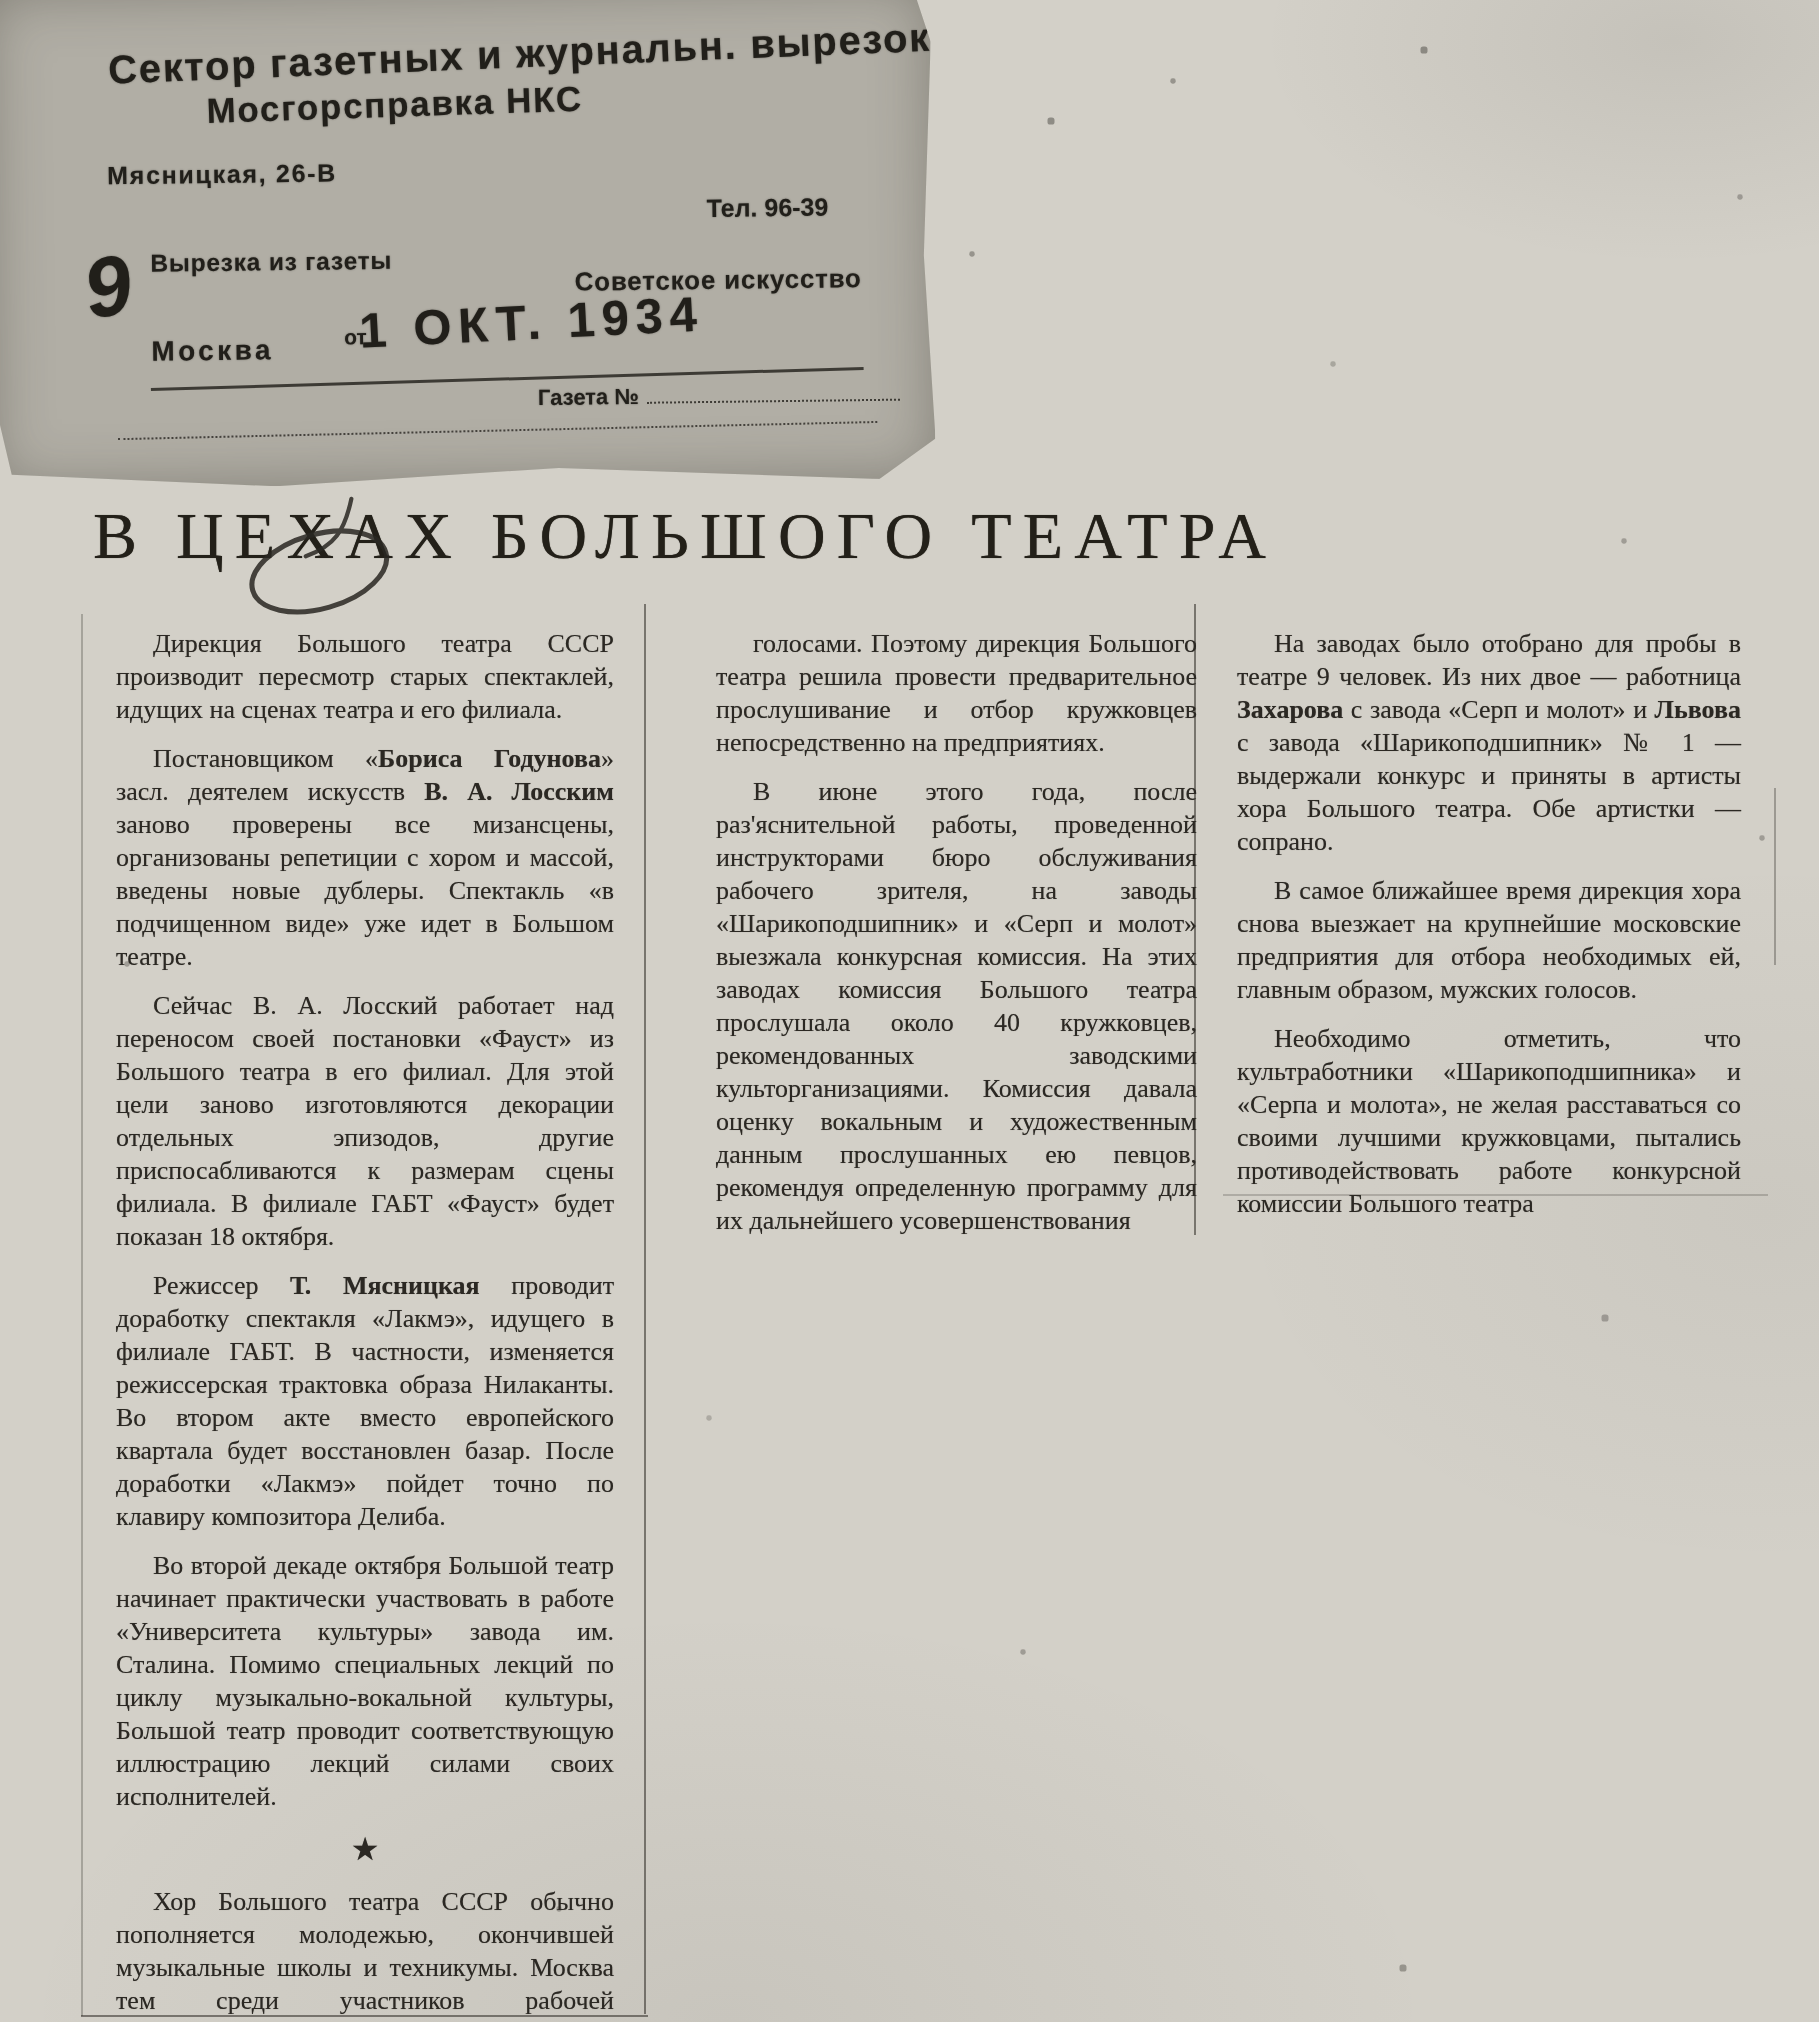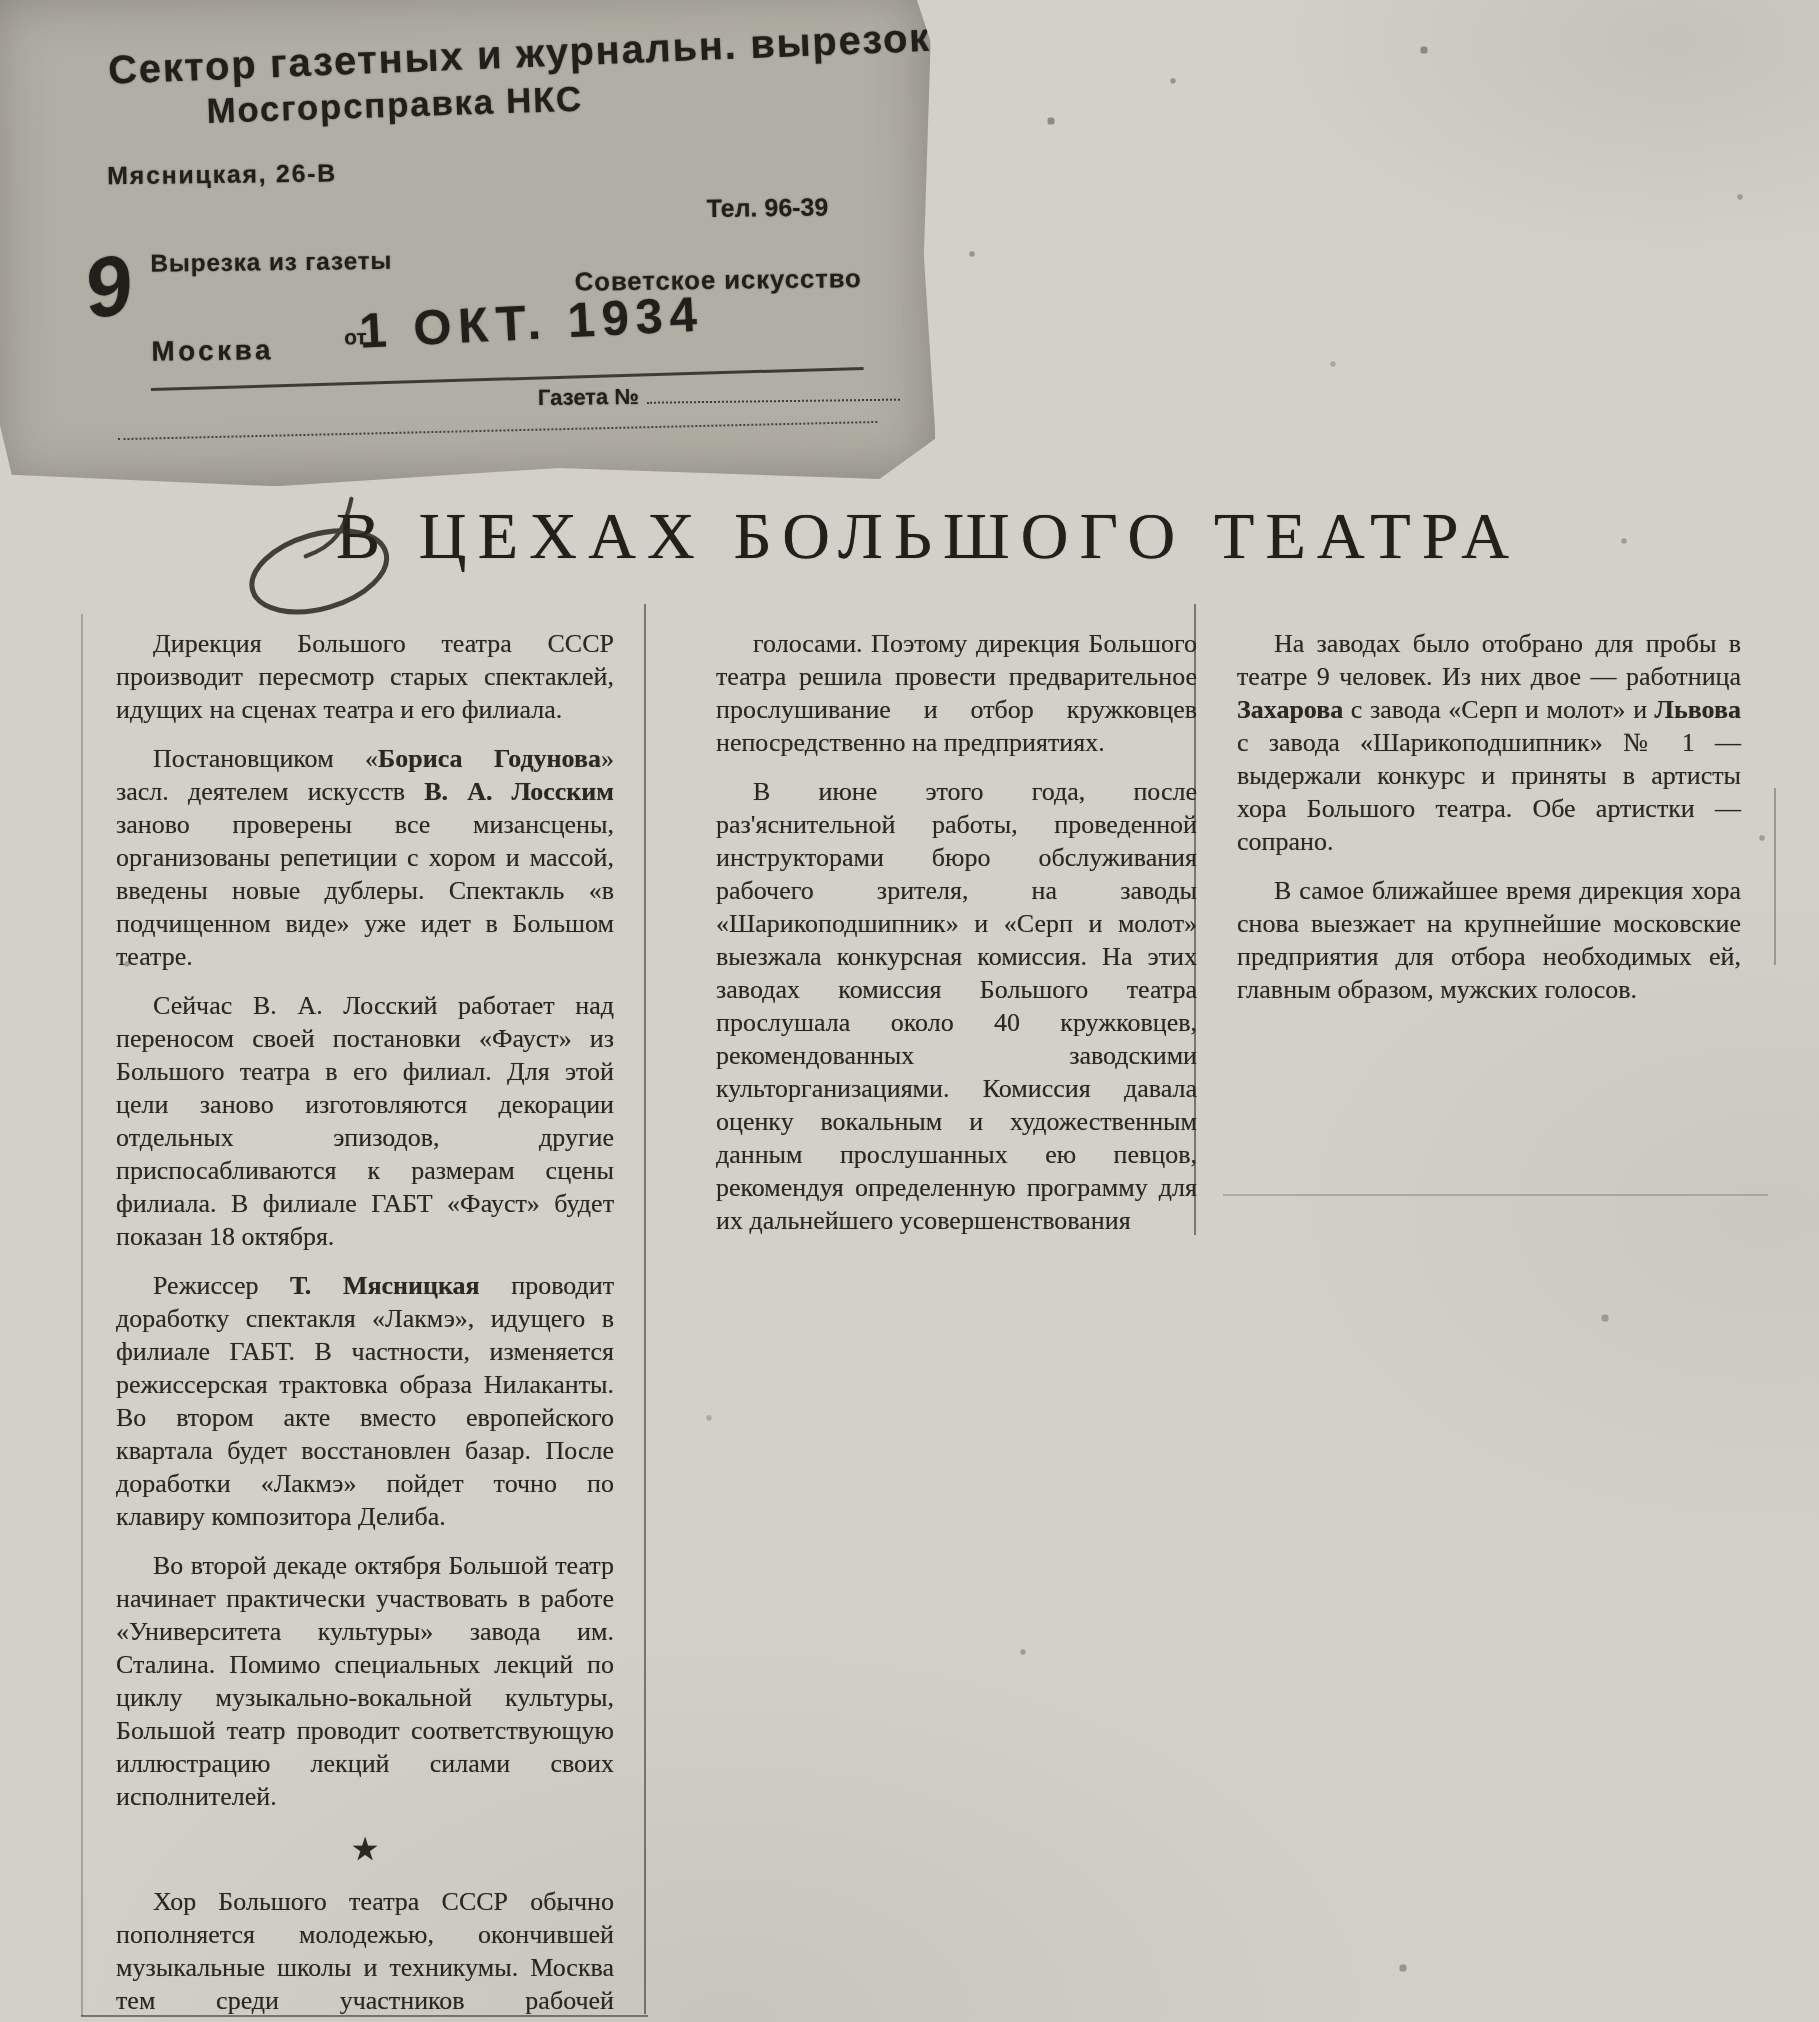--- a/index.html
+++ b/index.html
@@ -43,21 +43,21 @@
   .s-source{left:584px;top:280px;font-size:26px;letter-spacing:0.8px}
   .s-city{left:160px;top:344px;font-size:28px;letter-spacing:3.4px}
   .s-ot{left:353px;top:336px;font-size:21px}
   .s-date{left:368px;top:307px;font-size:49px;letter-spacing:6.7px;transform:rotate(-2.2deg)}
   .s-gazeta{left:546px;top:398px;font-size:22px}
   .s-gazeta .dots{display:inline-block;width:253px;border-bottom:2.5px dotted rgba(32,30,25,.8);vertical-align:baseline;margin-left:8.4px}
   .s-rule1{left:159px;top:390px;width:713px;height:0;border-bottom:3.4px solid rgba(32,30,25,.8);transform:rotate(-1deg)}
   .s-rule2{left:126px;top:442px;width:759px;height:0;border-bottom:2.5px dotted rgba(32,30,25,.75);transform:rotate(-.6deg)}
   
   .headline{
-    position:absolute;left:93px;top:498px;width:1670px;text-align:center;
+    position:absolute;left:93px;top:498px;width:1670px;
     font-size:66px;font-weight:normal;letter-spacing:.17em;color:#232019;
     text-shadow:0 0 0.8px rgba(35,32,25,.85);font-family:"Liberation Serif",serif;white-space:nowrap;
   }
   
   .col{position:absolute;top:611px;font-size:26px;line-height:33px;text-align:justify;
     color:#2b2823;text-shadow:0 0 0.8px rgba(43,40,35,.45);}
   .col p{text-indent:37px;margin:16px}
   .col b{font-weight:bold}
   .col1{left:100px;width:530px}
   .col2{left:700px;width:513px}
@@ -120,20 +120,21 @@
   </div>
 
   <div class="col col2">
     <p>голосами. Поэтому дирекция Большого театра решила провести предварительное прослушивание и отбор кружковцев непосредственно на предприятиях.</p>
     <p>В июне этого года, после раз'яснительной работы, проведенной инструкторами бюро обслуживания рабочего зрителя, на заводы «Шарикоподшипник» и «Серп и молот» выезжала конкурсная комиссия. На этих заводах комиссия Большого театра прослушала около 40 кружковцев, рекомендованных заводскими культорганизациями. Комиссия давала оценку вокальным и художественным данным прослушанных ею певцов, рекомендуя определенную программу для их дальнейшего усовершенствования</p>
   </div>
 
   <div class="col col3">
     <p>На заводах было отобрано для пробы в театре 9 человек. Из них двое — работница <b>Захарова</b> с завода «Серп и молот» и <b>Львова</b> с завода «Шарикоподшипник» № 1 — выдержали конкурс и приняты в артисты хора Большого театра. Обе артистки — сопрано.</p>
     <p>В самое ближайшее время дирекция хора снова выезжает на крупнейшие московские предприятия для отбора необходимых ей, главным образом, мужских голосов.</p>
+    <p>Необходимо отметить, что культработники «Шарикоподшипника» и «Серпа и молота», не желая расставаться со своими лучшими кружковцами, пытались противодействовать работе конкурсной комиссии Большого театра</p>
   </div>
 
   <svg class="ink" viewBox="0 0 250 180">
     <ellipse cx="120" cy="100" rx="82" ry="44" fill="none" stroke="#2a2823" stroke-width="6" transform="rotate(-16 120 100)"></ellipse>
     <path d="M158,14 C150,52 138,70 104,82" fill="none" stroke="#2a2823" stroke-width="5" stroke-linecap="round"></path>
   </svg>
 
 </div>
 
 

